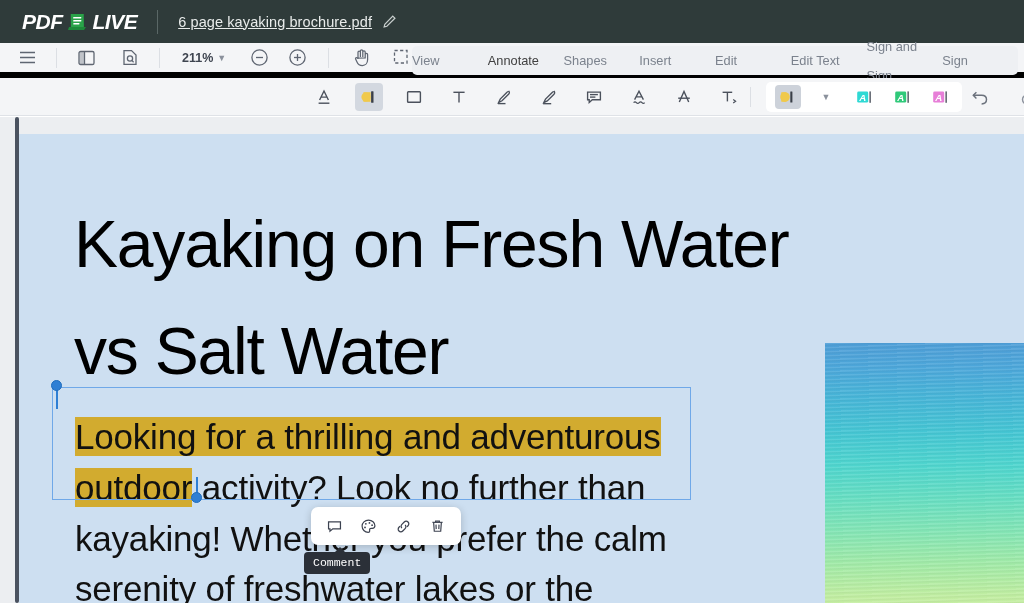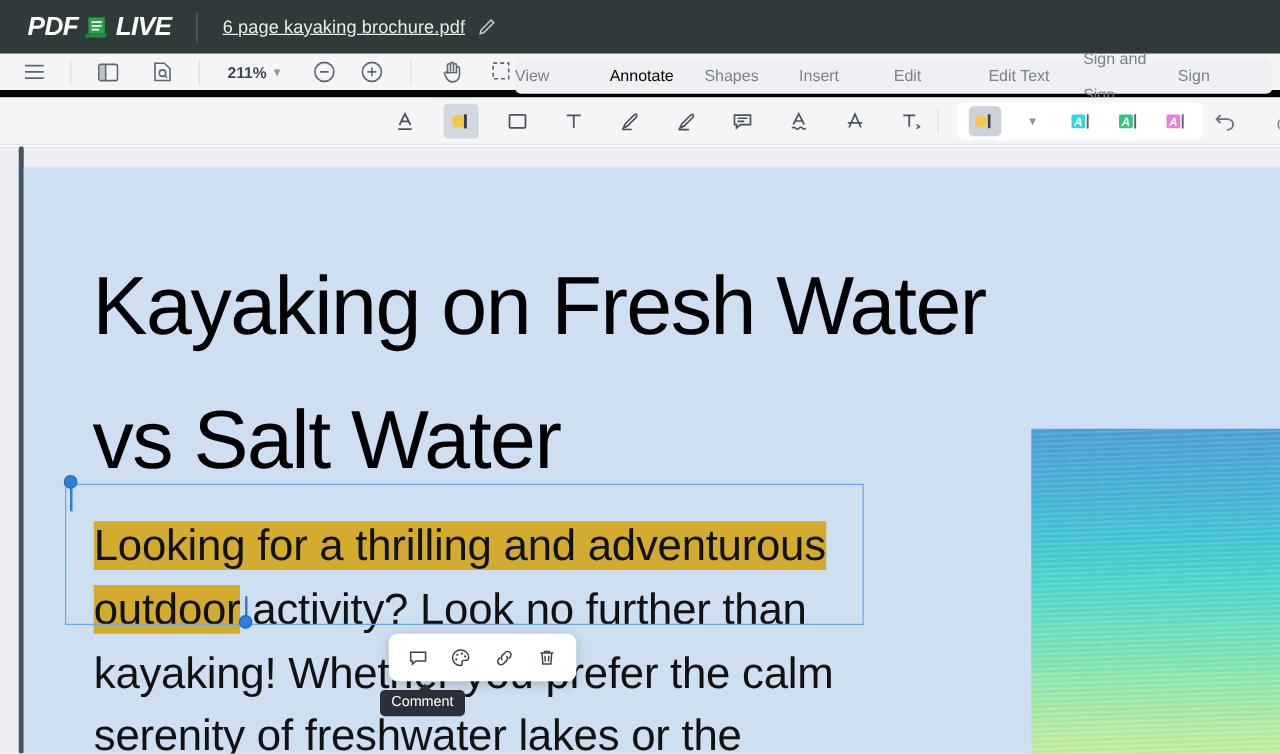--- a/index.html
+++ b/index.html
@@ -66,21 +66,21 @@
     height: 29px; width: 606px;
     background: #eef0f3;
     border-radius: 5px;
     display: flex; align-items: center;
   }
   .tab {
     flex: 1; text-align: left;
     font-size: 12.8px; color: #7b828d;
     cursor: pointer; line-height: 29px;
   }
-  .tab.active { color: #000000; }
+  .tab.active { color: #404040; }
 
   
   .toolbar2 {
     height: 38px; width: 100%;
     background: #f4f5f7;
     border-bottom: 1px solid #dfe2e7;
     display: flex; align-items: center;
     position: relative;
   }
   .tool {
@@ -487,16 +487,16 @@
         <svg width="17" height="17" viewBox="0 0 18 18" fill="none" stroke="#3c4250" stroke-width="1.25">
           <path d="M3.6 4.6h10.8"></path>
           <path d="M7 4.6V3.3h4v1.3"></path>
           <path d="M4.9 4.6l.7 9.4h6.8l.7-9.4"></path>
           <line x1="7.4" y1="7" x2="7.6" y2="11.8"></line>
             <line x1="10.6" y1="7" x2="10.4" y2="11.8"></line>
         </svg>
       </div>
     </div>
 
-    <div class="tooltip" style="top:435px;">Comment</div>
+    <div class="tooltip" style="top:435px;font-family:Liberation Mono, monospace;">Comment</div>
   </div>
 
 </div>
 
 </body></html>

